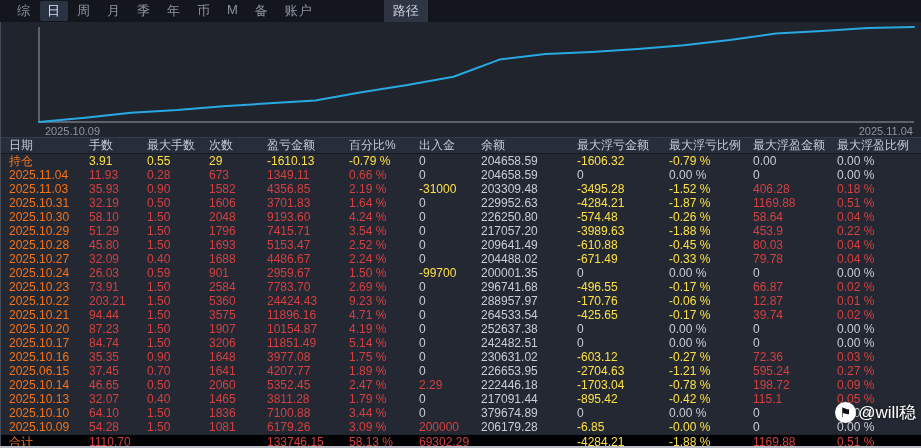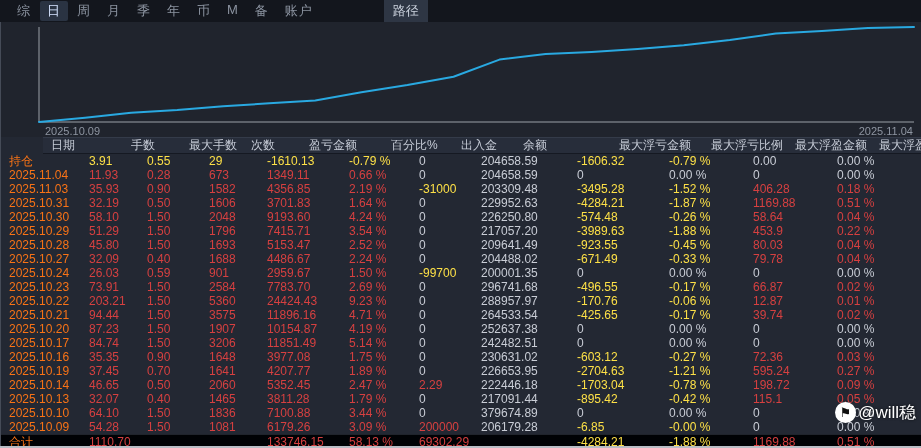--- a/index.html
+++ b/index.html
@@ -25,21 +25,21 @@
   .axis-label.right{right:8px;}
 
   
   .table{width:921px;box-sizing:border-box;border-left:1px solid #454b57;
          font-size:12px;}
   .trow{display:grid;
         grid-template-columns:80px 58px 62px 58px 82px 70px 62px 96px 92px 84px 84px auto;
         padding-left:8px;height:14px;line-height:14px;align-items:center;
         white-space:nowrap;}
   .thead{height:15px;line-height:15px;background:#272d3a;color:#c6cbd6;
-         border-top:1px solid #343b49;border-bottom:1px solid #151922;margin-left:42px;}
+         border-top:1px solid #343b49;border-bottom:1px solid #151922;}
   .trow > div{overflow:hidden;}
   .c-d{color:#f97316;}   
   .c-r{color:#d64040;}   
   .c-g{color:#fde047;}   
   .c-w{color:#c9cdd6;}   
   .total-row{background:#000205;border-top:1px solid #20242c;}
   .bottom-edge{position:absolute;left:0;bottom:0;width:921px;height:2px;
                background:#b9bdc5;}
 
   
@@ -184,21 +184,21 @@
         </div>
         <div class="trow">
           <div class="c-d">2025.10.28</div>
           <div class="c-r">45.80</div>
           <div class="c-r">1.50</div>
           <div class="c-r">1693</div>
           <div class="c-r">5153.47</div>
           <div class="c-r">2.52 %</div>
           <div class="c-w">0</div>
           <div class="c-w">209641.49</div>
-          <div class="c-g">-923.55</div>
+          <div class="c-g">-610.88</div>
           <div class="c-g">-0.45 %</div>
           <div class="c-r">80.03</div>
           <div class="c-r">0.04 %</div>
         </div>
         <div class="trow">
           <div class="c-d">2025.10.27</div>
           <div class="c-r">32.09</div>
           <div class="c-r">0.40</div>
           <div class="c-r">1688</div>
           <div class="c-r">4486.67</div>
@@ -302,21 +302,21 @@
           <div class="c-r">3977.08</div>
           <div class="c-r">1.75 %</div>
           <div class="c-w">0</div>
           <div class="c-w">230631.02</div>
           <div class="c-g">-603.12</div>
           <div class="c-g">-0.27 %</div>
           <div class="c-r">72.36</div>
           <div class="c-r">0.03 %</div>
         </div>
         <div class="trow">
-          <div class="c-d">2025.10.19</div>
+          <div class="c-d">2025.06.15</div>
           <div class="c-r">37.45</div>
           <div class="c-r">0.70</div>
           <div class="c-r">1641</div>
           <div class="c-r">4207.77</div>
           <div class="c-r">1.89 %</div>
           <div class="c-w">0</div>
           <div class="c-w">226653.95</div>
           <div class="c-g">-2704.63</div>
           <div class="c-g">-1.21 %</div>
           <div class="c-r">595.24</div>

